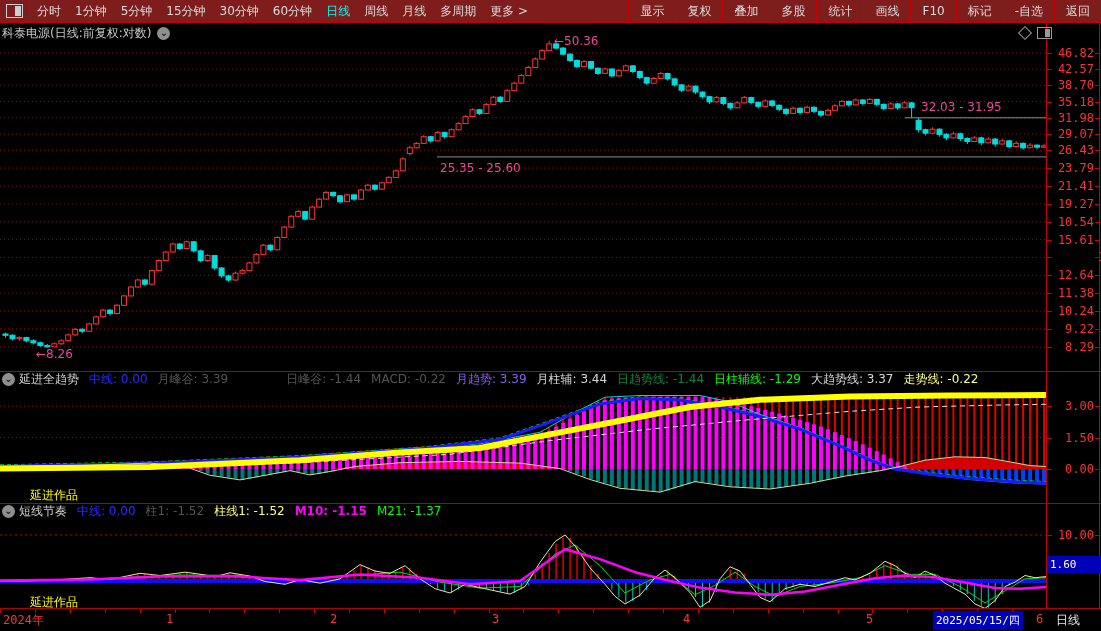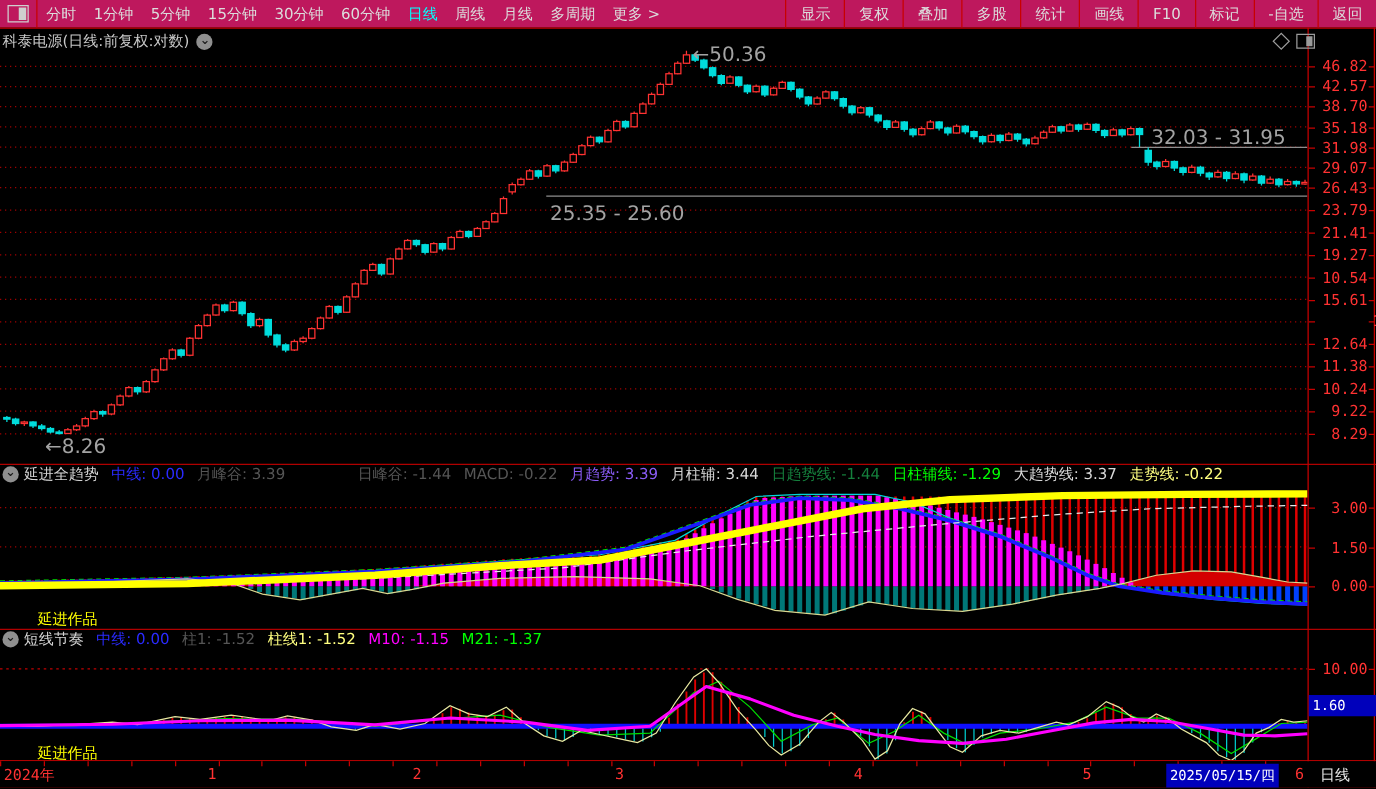--- a/index.html
+++ b/index.html
@@ -1,19 +1,19 @@
 <!DOCTYPE html>
 <html><head>
 <meta charset="utf-8">
 <style>
   html,body{margin:0;padding:0;background:#000;}
   .app{position:relative;width:1101px;height:631px;background:#000;overflow:hidden;
        font-family:"DejaVu Sans",sans-serif;}
   
-  .menubar{position:absolute;top:0;left:0;width:1101px;height:22px;background:#be185d;
+  .menubar{position:absolute;top:0;left:0;width:1101px;height:22px;background:#7f1d1d;
            display:flex;align-items:stretch;}
   .mb-underline{position:absolute;top:22px;left:0;width:1101px;height:1px;background:#c80000;}
   .win-icon{width:15px;height:12px;border:1px solid #cfcfcf;align-self:center;margin:0 6px;position:relative;}
   .win-icon::after{content:"";position:absolute;right:1px;top:1px;bottom:1px;width:6px;background:#cfcfcf;}
   .mb-sep{width:1px;background:#c80000;}
   .menu-item{color:#dcdcdc;font-size:12px;line-height:22px;padding:0 7px;white-space:nowrap;}
   .menu-item.active{color:#00ffff;}
   .right-group{margin-left:auto;display:flex;align-items:stretch;}
   .right-group .menu-item{border-left:1px solid #c80000;padding:0 11px;}
   
@@ -22,21 +22,21 @@
   .circ-chev{width:13px;height:13px;border-radius:50%;background:#8f8f8f;color:#1a1a1a;
              font-size:10px;line-height:11px;text-align:center;font-weight:bold;}
   .tr-icons{position:absolute;top:27px;left:1020px;display:flex;gap:7px;z-index:5;}
   .diamond-icon{width:8px;height:8px;border:1px solid #9a9a9a;transform:rotate(45deg);margin-top:1px;}
   .panel-icon{width:13px;height:10px;border:1px solid #9a9a9a;position:relative;}
   .panel-icon::after{content:"";position:absolute;right:1px;top:1px;bottom:1px;width:5px;background:#9a9a9a;}
   
   svg{position:absolute;left:0;display:block;}
   .hline{position:absolute;left:0;width:1101px;height:1px;background:#b00000;}
   .vline{position:absolute;width:1px;background:#c80000;}
-  .annot{position:absolute;font-size:16px;color:#a3a3a3;white-space:nowrap;z-index:4;
+  .annot{position:absolute;font-size:12px;color:#ec4899;white-space:nowrap;z-index:4;
          font-family:"DejaVu Sans","DejaVu Sans Mono",sans-serif;}
   .axis-label{position:absolute;left:1050px;width:44px;text-align:right;font-size:12px;
               color:#ff3232;font-family:"DejaVu Sans Mono",monospace;white-space:nowrap;}
   .tick{position:absolute;height:1px;width:5px;background:#c80000;}
   .badge{position:absolute;background:#0000bb;color:#ffffff;font-size:11px;
          font-family:"DejaVu Sans Mono",monospace;padding:2px 3px;white-space:nowrap;z-index:6;}
   
   .panel-header{position:absolute;left:0;width:1046px;height:15px;display:flex;align-items:center;
                 gap:4px;font-size:12px;line-height:15px;background:transparent;z-index:5;padding-left:2px;}
   .panel-header .ph-title{color:#d4d4d4;margin-right:6px;}
@@ -838,21 +838,21 @@
     </svg>
   <div class="watermark" style="top:487px">延进作品</div>
 
   <div class="panel-header" style="top:504px">
     <span class="circ-chev">⌄</span>
     <span class="ph-title">短线节奏</span>
     <span id="p3-items" style="display:flex">
         <span class="ph-item" style="color: rgb(42, 42, 255);">中线: 0.00</span>
         <span class="ph-item" style="color: rgb(85, 85, 85);">柱1: -1.52</span>
         <span class="ph-item" style="color: rgb(255, 255, 128);">柱线1: -1.52</span>
-        <span class="ph-item" style="color: rgb(255, 0, 255);">M10: -1.15</span>
+        <span class="ph-item" style="color: rgb(255, 0, 255); font-weight: bold;">M10: -1.15</span>
         <span class="ph-item" style="color: rgb(0, 255, 0);">M21: -1.37</span>
       </span>
   </div>
   <svg id="rhythm-svg" width="1046" height="89" viewBox="0 0 1046 89" style="top:519px">
       <line x1="0" y1="16.001599999999996" x2="1046" y2="16.001599999999996" stroke="#c00000" stroke-width="1" stroke-dasharray="2 3"></line>
       <g>
         <line x1="54.29" y1="62" x2="54.29" y2="61.0" stroke="#e00000" stroke-width="1.5"></line>
         <line x1="61.26" y1="62" x2="61.26" y2="60.7" stroke="#e00000" stroke-width="1.5"></line>
         <line x1="68.22999999999999" y1="62" x2="68.22999999999999" y2="60.3" stroke="#e00000" stroke-width="1.5"></line>
         <line x1="75.2" y1="62" x2="75.2" y2="59.8" stroke="#e00000" stroke-width="1.5"></line>

